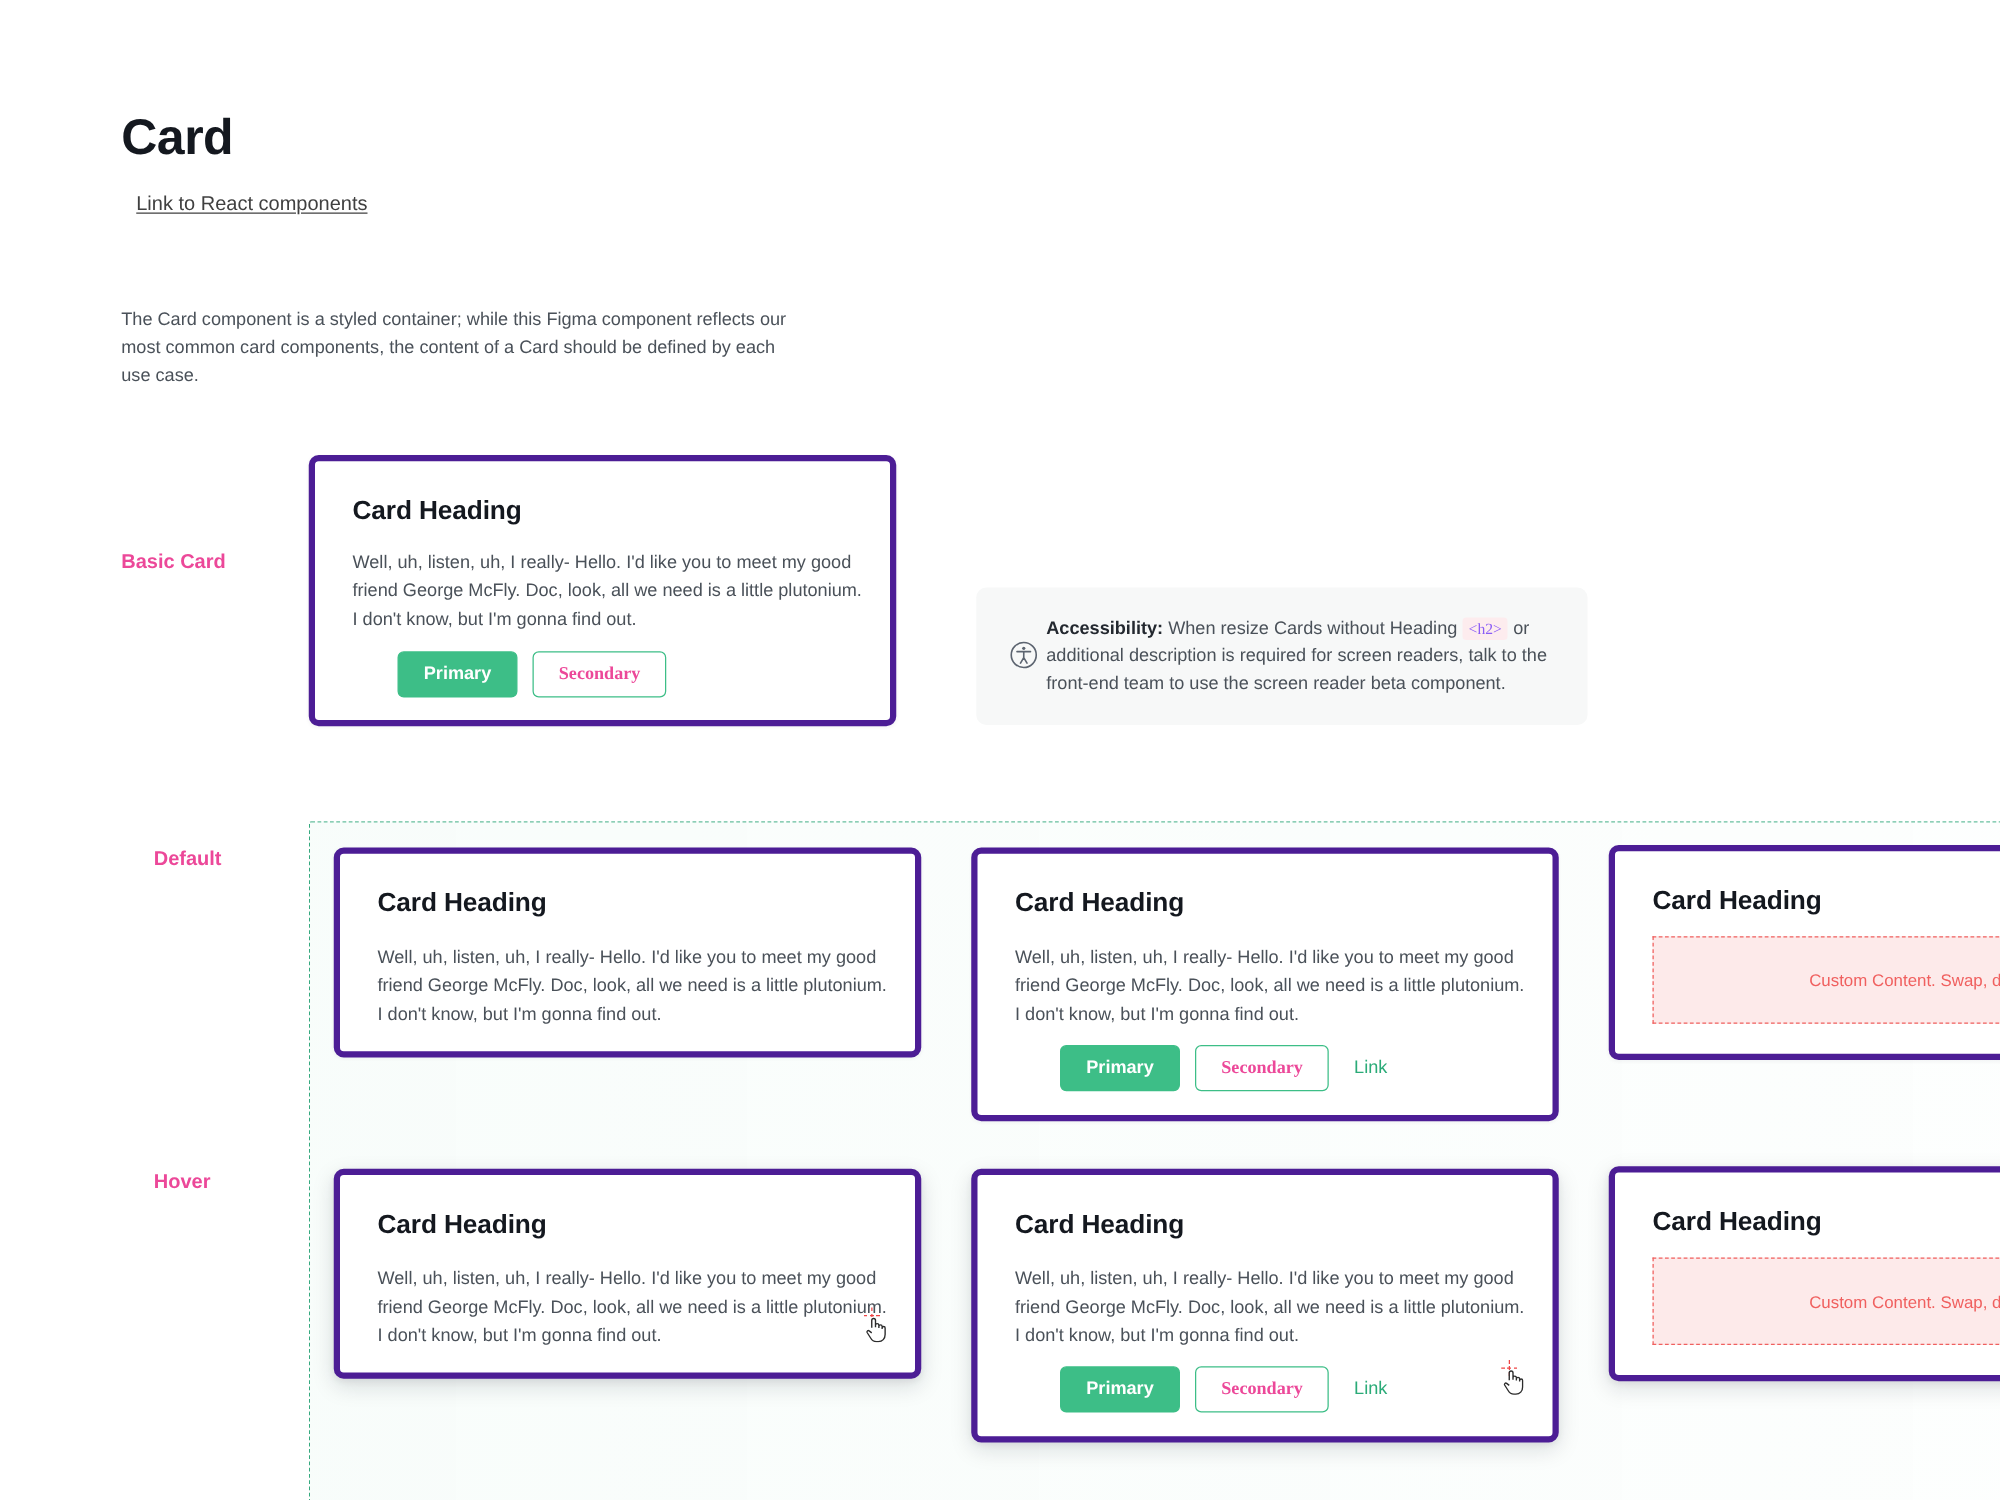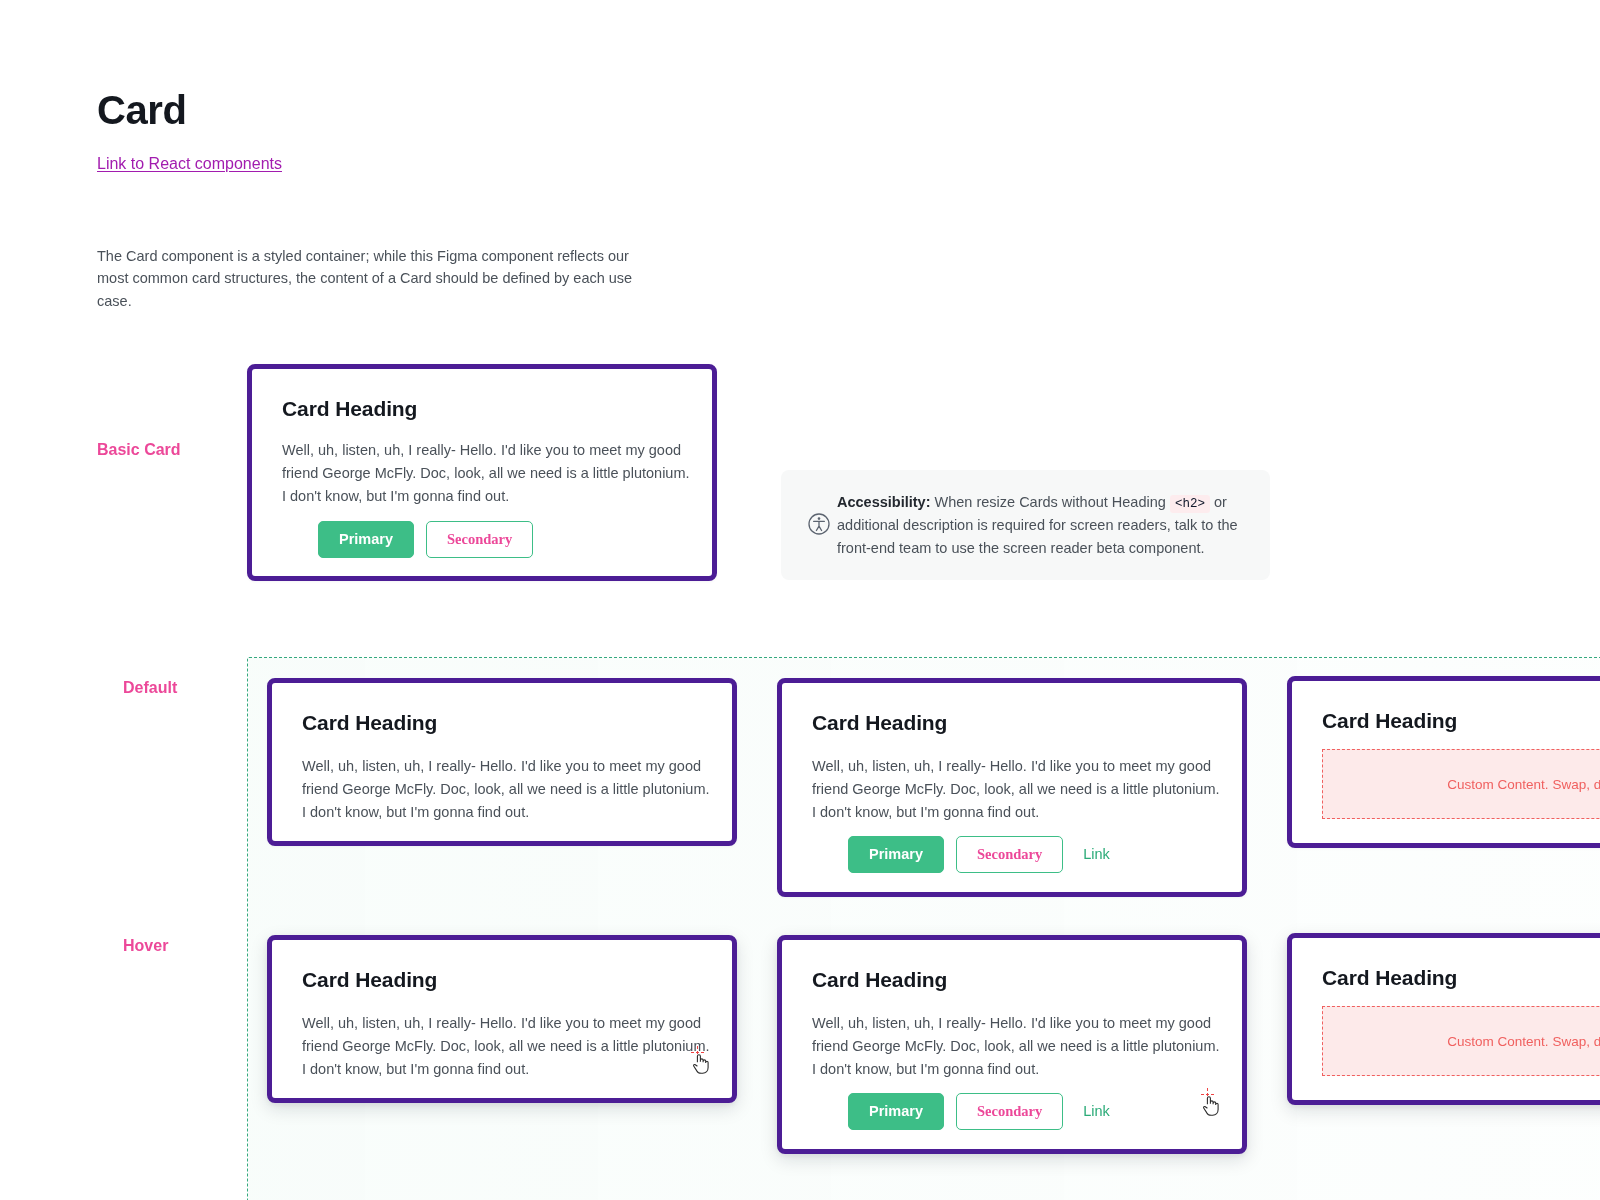--- a/index.html
+++ b/index.html
@@ -11,22 +11,22 @@
   }
   .page { position: relative; width: 1600px; height: 1200px; overflow: hidden; }
 
   
   .page-title {
     position: absolute; left: 97px; top: 88px;
     font-size: 40px; font-weight: 700; color: #14181f;
     letter-spacing: -0.4px; line-height: 1.1;
   }
   .react-link {
-    position: absolute; left: 97px; top: 155px;
-    font-size: 16px; color: #a21caf; text-decoration: underline;
+    position: absolute; left: 109px; top: 155px;
+    font-size: 16px; color: #404040; text-decoration: underline;
     text-underline-offset: 2px; cursor: pointer;
   }
   .intro-1 {
     position: absolute; left: 97px; top: 211px;
     font-size: 14.5px; color: #4a5159; line-height: 1.55;
     width: 620px;
   }
   .intro-2 {
     position: absolute; left: 97px; top: 245px;
     font-size: 14.5px; color: #4a5159; line-height: 1.55;
@@ -91,22 +91,22 @@
     padding: 22px 26px;
   }
   .callout .ico { flex: 0 0 30px; padding-top: 2px; color: #5c6470; }
   .callout .txt {
     font-size: 14.5px; color: #4a5159; line-height: 1.54;
   }
   .callout .txt b { color: #23282f; font-weight: 700; }
   #callout-tip { left: 781px; top: 364px; width: 489px; height: 90px; align-items: center; }
   #callout-a11y { left: 781px; top: 470px; width: 489px; height: 110px; align-items: center; }
   code.tag {
-    background: #fdecee; color: #0f172a;
-    font-family: Liberation Mono, monospace;
+    background: #fdecee; color: #8b5cf6;
+    font-family: Liberation Serif, serif;
     font-size: 12.5px; padding: 2px 5px; border-radius: 3px;
     white-space: nowrap;
   }
 
   
   #variant-frame {
     position: absolute;
     left: 247px; top: 657px; width: 1400px; height: 600px;
     border: 1px dashed #35a97e;
     border-right: none;
@@ -159,21 +159,21 @@
   #cursor-1 { left: 686px; top: 1046px; }
   #cursor-2 { left: 1196px; top: 1088px; }
 </style>
 </head>
 <body>
 
 <div class="page">
 
   <h1 class="page-title">Card</h1>
   <a class="react-link">Link to React components</a>
-  <p class="intro-2">The Card component is a styled container; while this Figma component reflects our most common card structures, the content of a Card should be defined by each use case.</p>
+  <p class="intro-2">The Card component is a styled container; while this Figma component reflects our most common card components, the content of a Card should be defined by each use case.</p>
 
   <div class="row-label lbl-basic">Basic Card</div>
   <div class="row-label lbl-default">Default</div>
   <div class="row-label lbl-hover">Hover</div>
 
   <div class="card shadow-soft" id="basic-card">
     <div class="card-heading">Card Heading</div>
     <div class="card-body">Well, uh, listen, uh, I really- Hello. I'd like you to meet my good friend George McFly. Doc, look, all we need is a little plutonium. I don't know, but I'm gonna find out.</div>
     <div class="btn-row">
       <button class="btn btn-primary">Primary</button>

